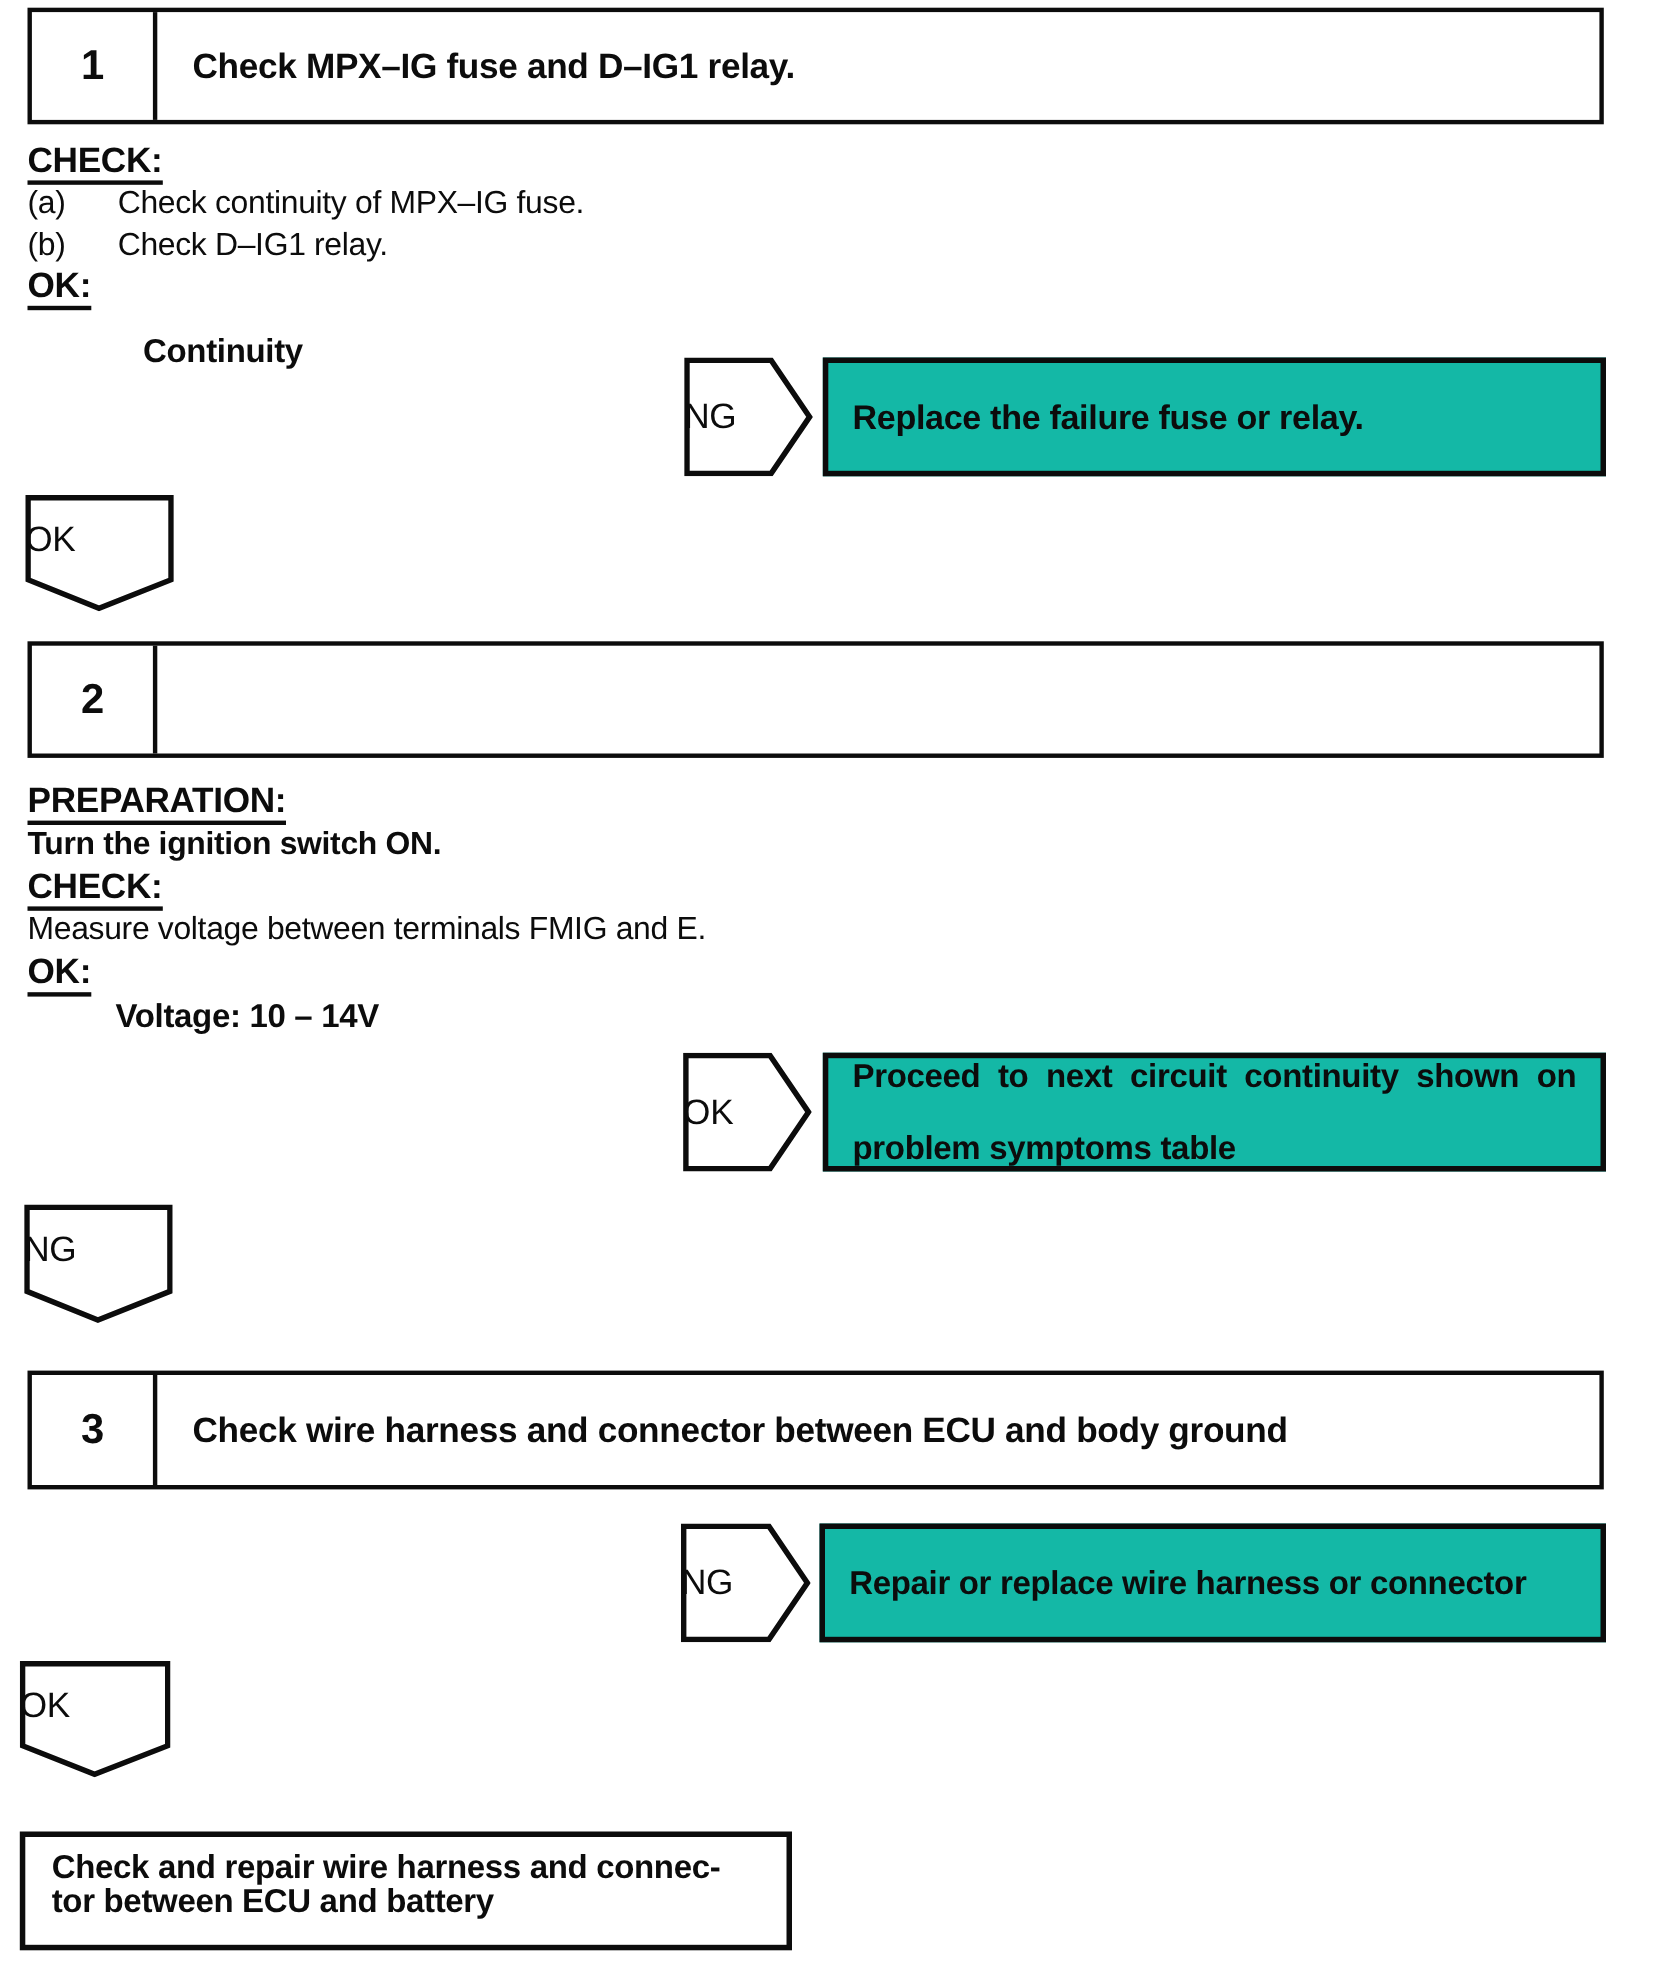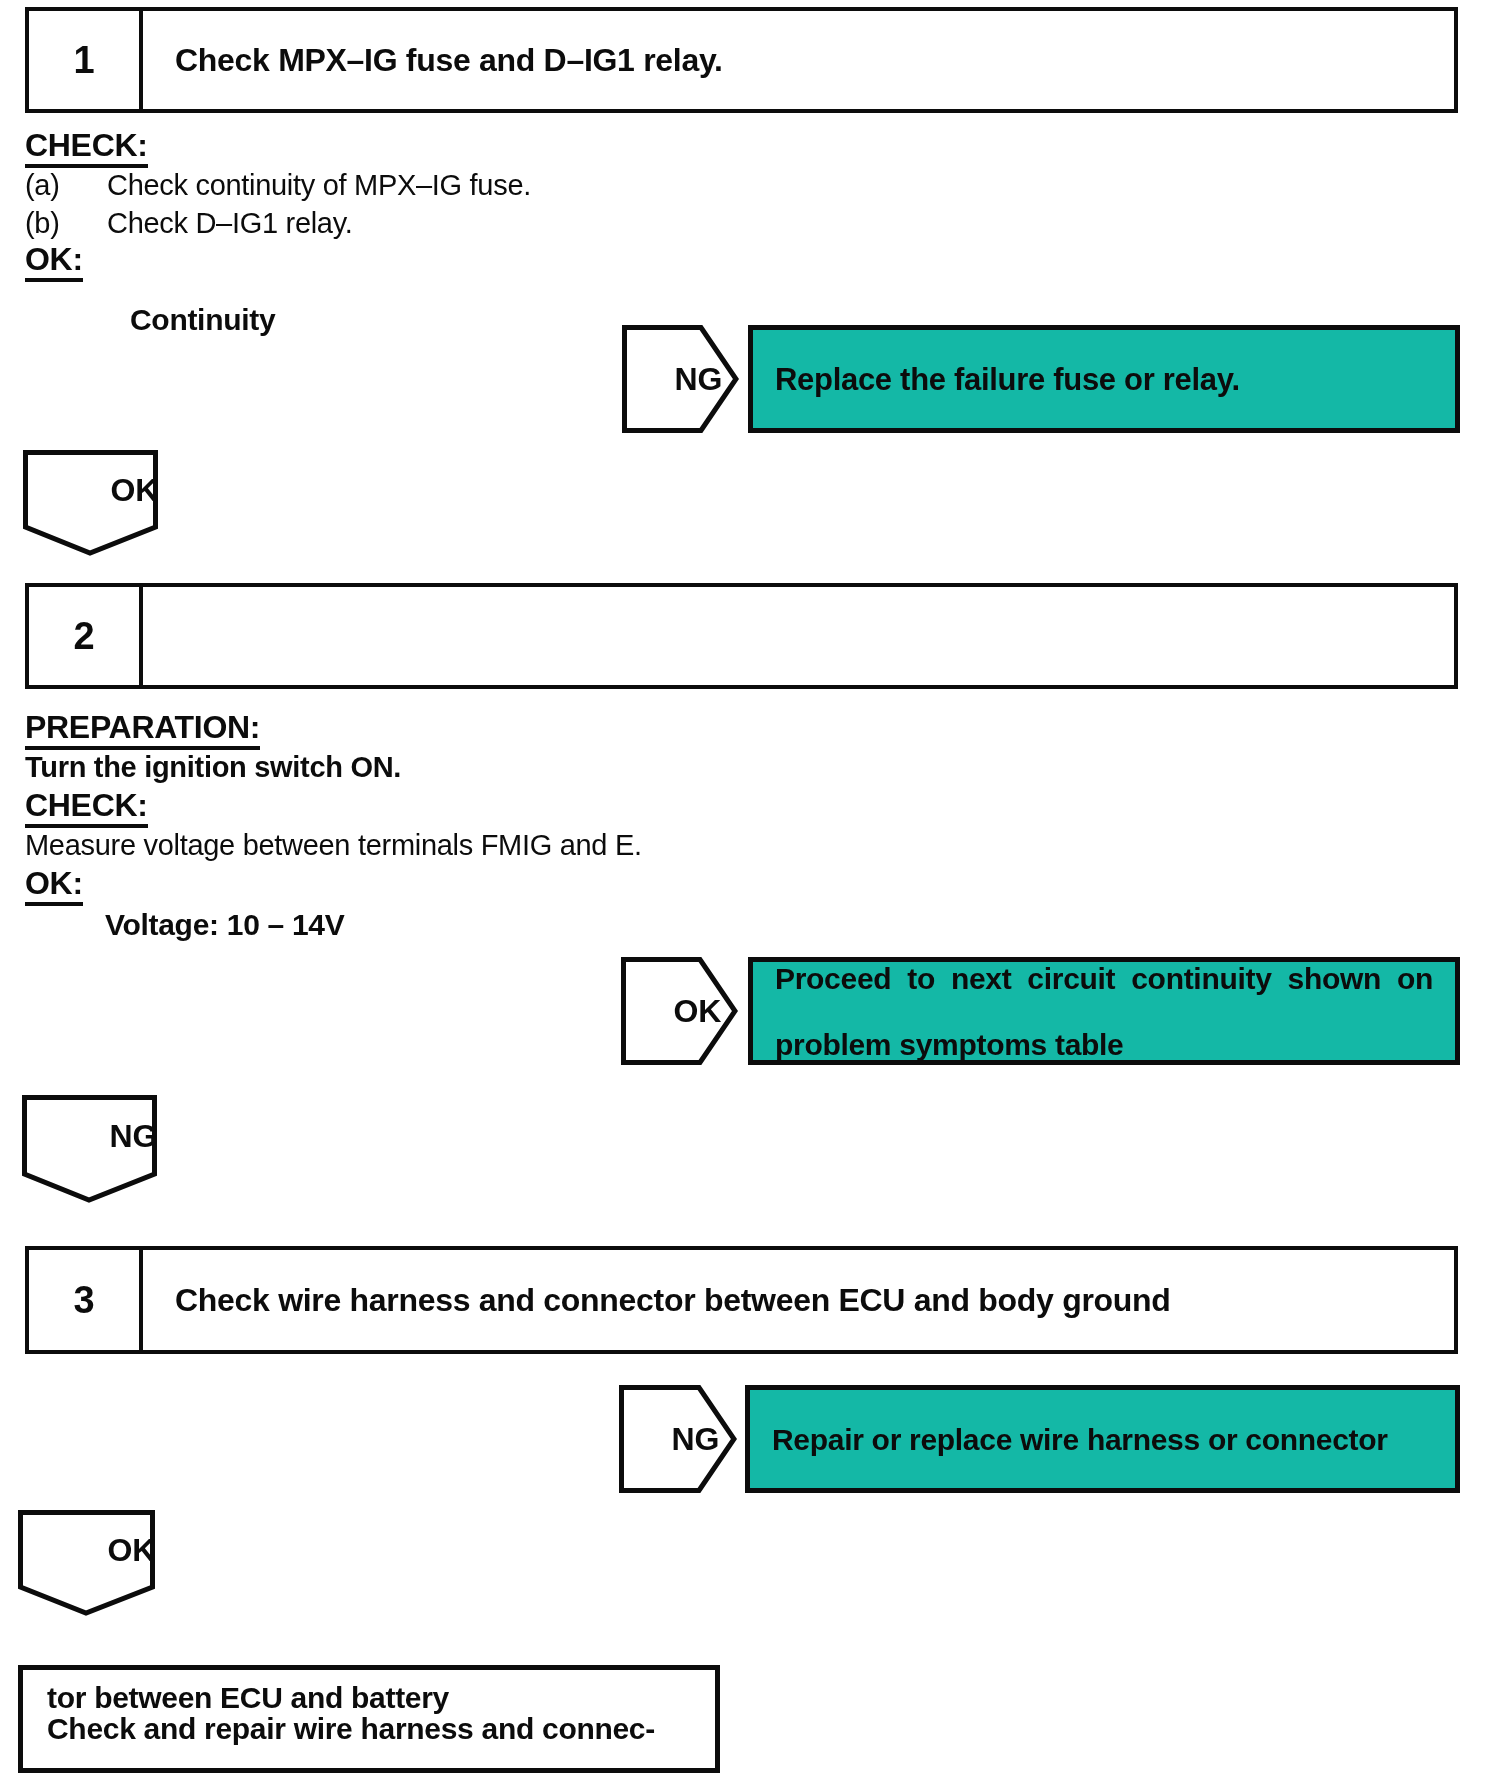--- a/index.html
+++ b/index.html
@@ -67,22 +67,22 @@
     font-weight:bold;
     line-height:31px;
     white-space:nowrap;
   }
   
   .shape{position:absolute;}
   .shape svg{display:block;}
   .shape-label{
     position:absolute;
     font-size:32px;
-    font-weight:bold;
-    text-align:right;
+    font-weight:normal;
+    text-align:left;
   }
   .hex-label{left:0;width:100px;top:50%;transform:translateY(-50%);}
   .pent-label{left:0;width:100%;top:38%;transform:translateY(-50%);}
   
   .result-box{
     position:absolute;
     border:5px solid #0c0c0c;
     background:#14b8a6;
     box-sizing:border-box;
     display:flex;
@@ -192,17 +192,17 @@
   </div>
 
   <div class="shape" style="left:18px;top:1510px;width:137px;height:106px;">
     <svg width="137" height="106" viewBox="0 0 137 106">
       <polygon points="2.5,2.5 134.5,2.5 134.5,77 68,103 2.5,77" fill="#ffffff" stroke="#0c0c0c" stroke-width="5"></polygon>
     </svg>
     <span class="shape-label pent-label">OK</span>
   </div>
 
   <div class="final-box">
+    <div>Check and repair wire harness and connec-</div>
     <div>tor between ECU and battery</div>
-    <div>Check and repair wire harness and connec-</div>
   </div>
 
 </div>
 
 </body></html>

